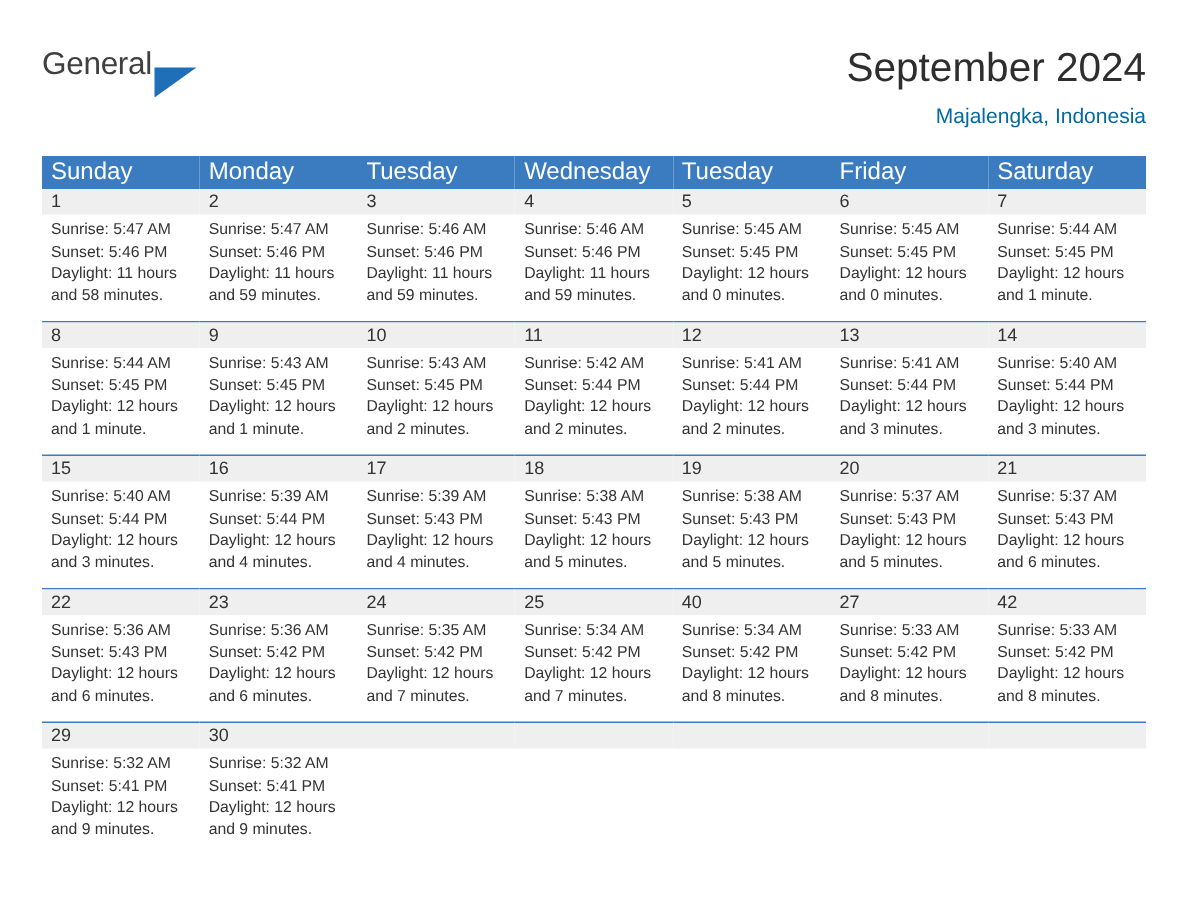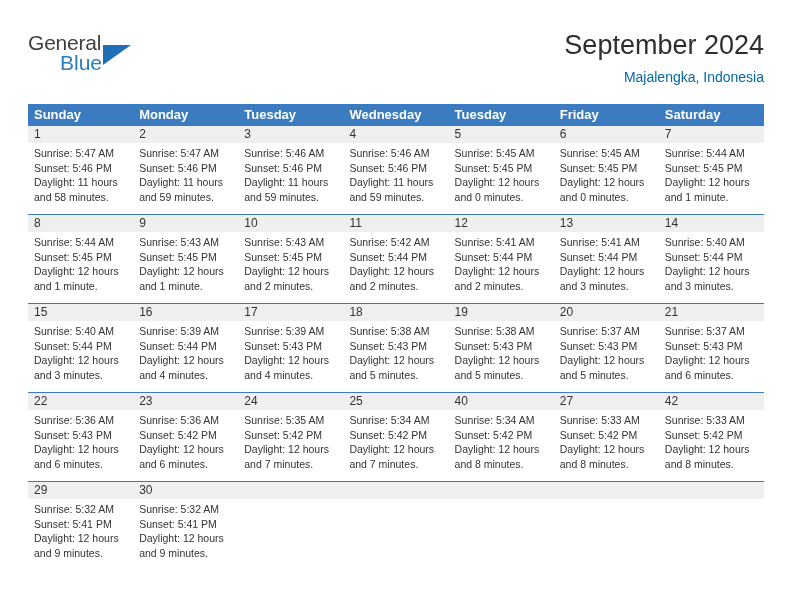--- a/index.html
+++ b/index.html
@@ -87,22 +87,22 @@
     position: absolute;
     left: 28px;
     top: 104px;
     width: 736px;
     border-collapse: collapse;
     table-layout: fixed;
   }
   .calendar th {
     background: #3b7cc0;
     color: #ffffff;
-    font-size: 13px;
-    font-weight: bold;
+    font-size: 16px;
+    font-weight: normal;
     text-align: left;
     padding: 4px 0 5px 6px;
     height: 12px;
     line-height: 13px;
   }
   .week-row > td {
     vertical-align: top;
     padding: 0;
     border-top: 1px solid #3b7cc0;
   }
@@ -139,21 +139,20 @@
 </head>
 <body>
 
 <div class="page">
 
   <div class="header">
 
     <div class="logo">
       <span class="logo-general">General</span>
       <span class="logo-tri"></span>
-      <span class="logo-blue">Blue</span>
     </div>
 
     <div class="title-block">
       <div class="cal-title">September 2024</div>
       <div class="cal-subtitle">Majalengka, Indonesia</div>
     </div>
 
   </div>
 
   <table class="calendar">

